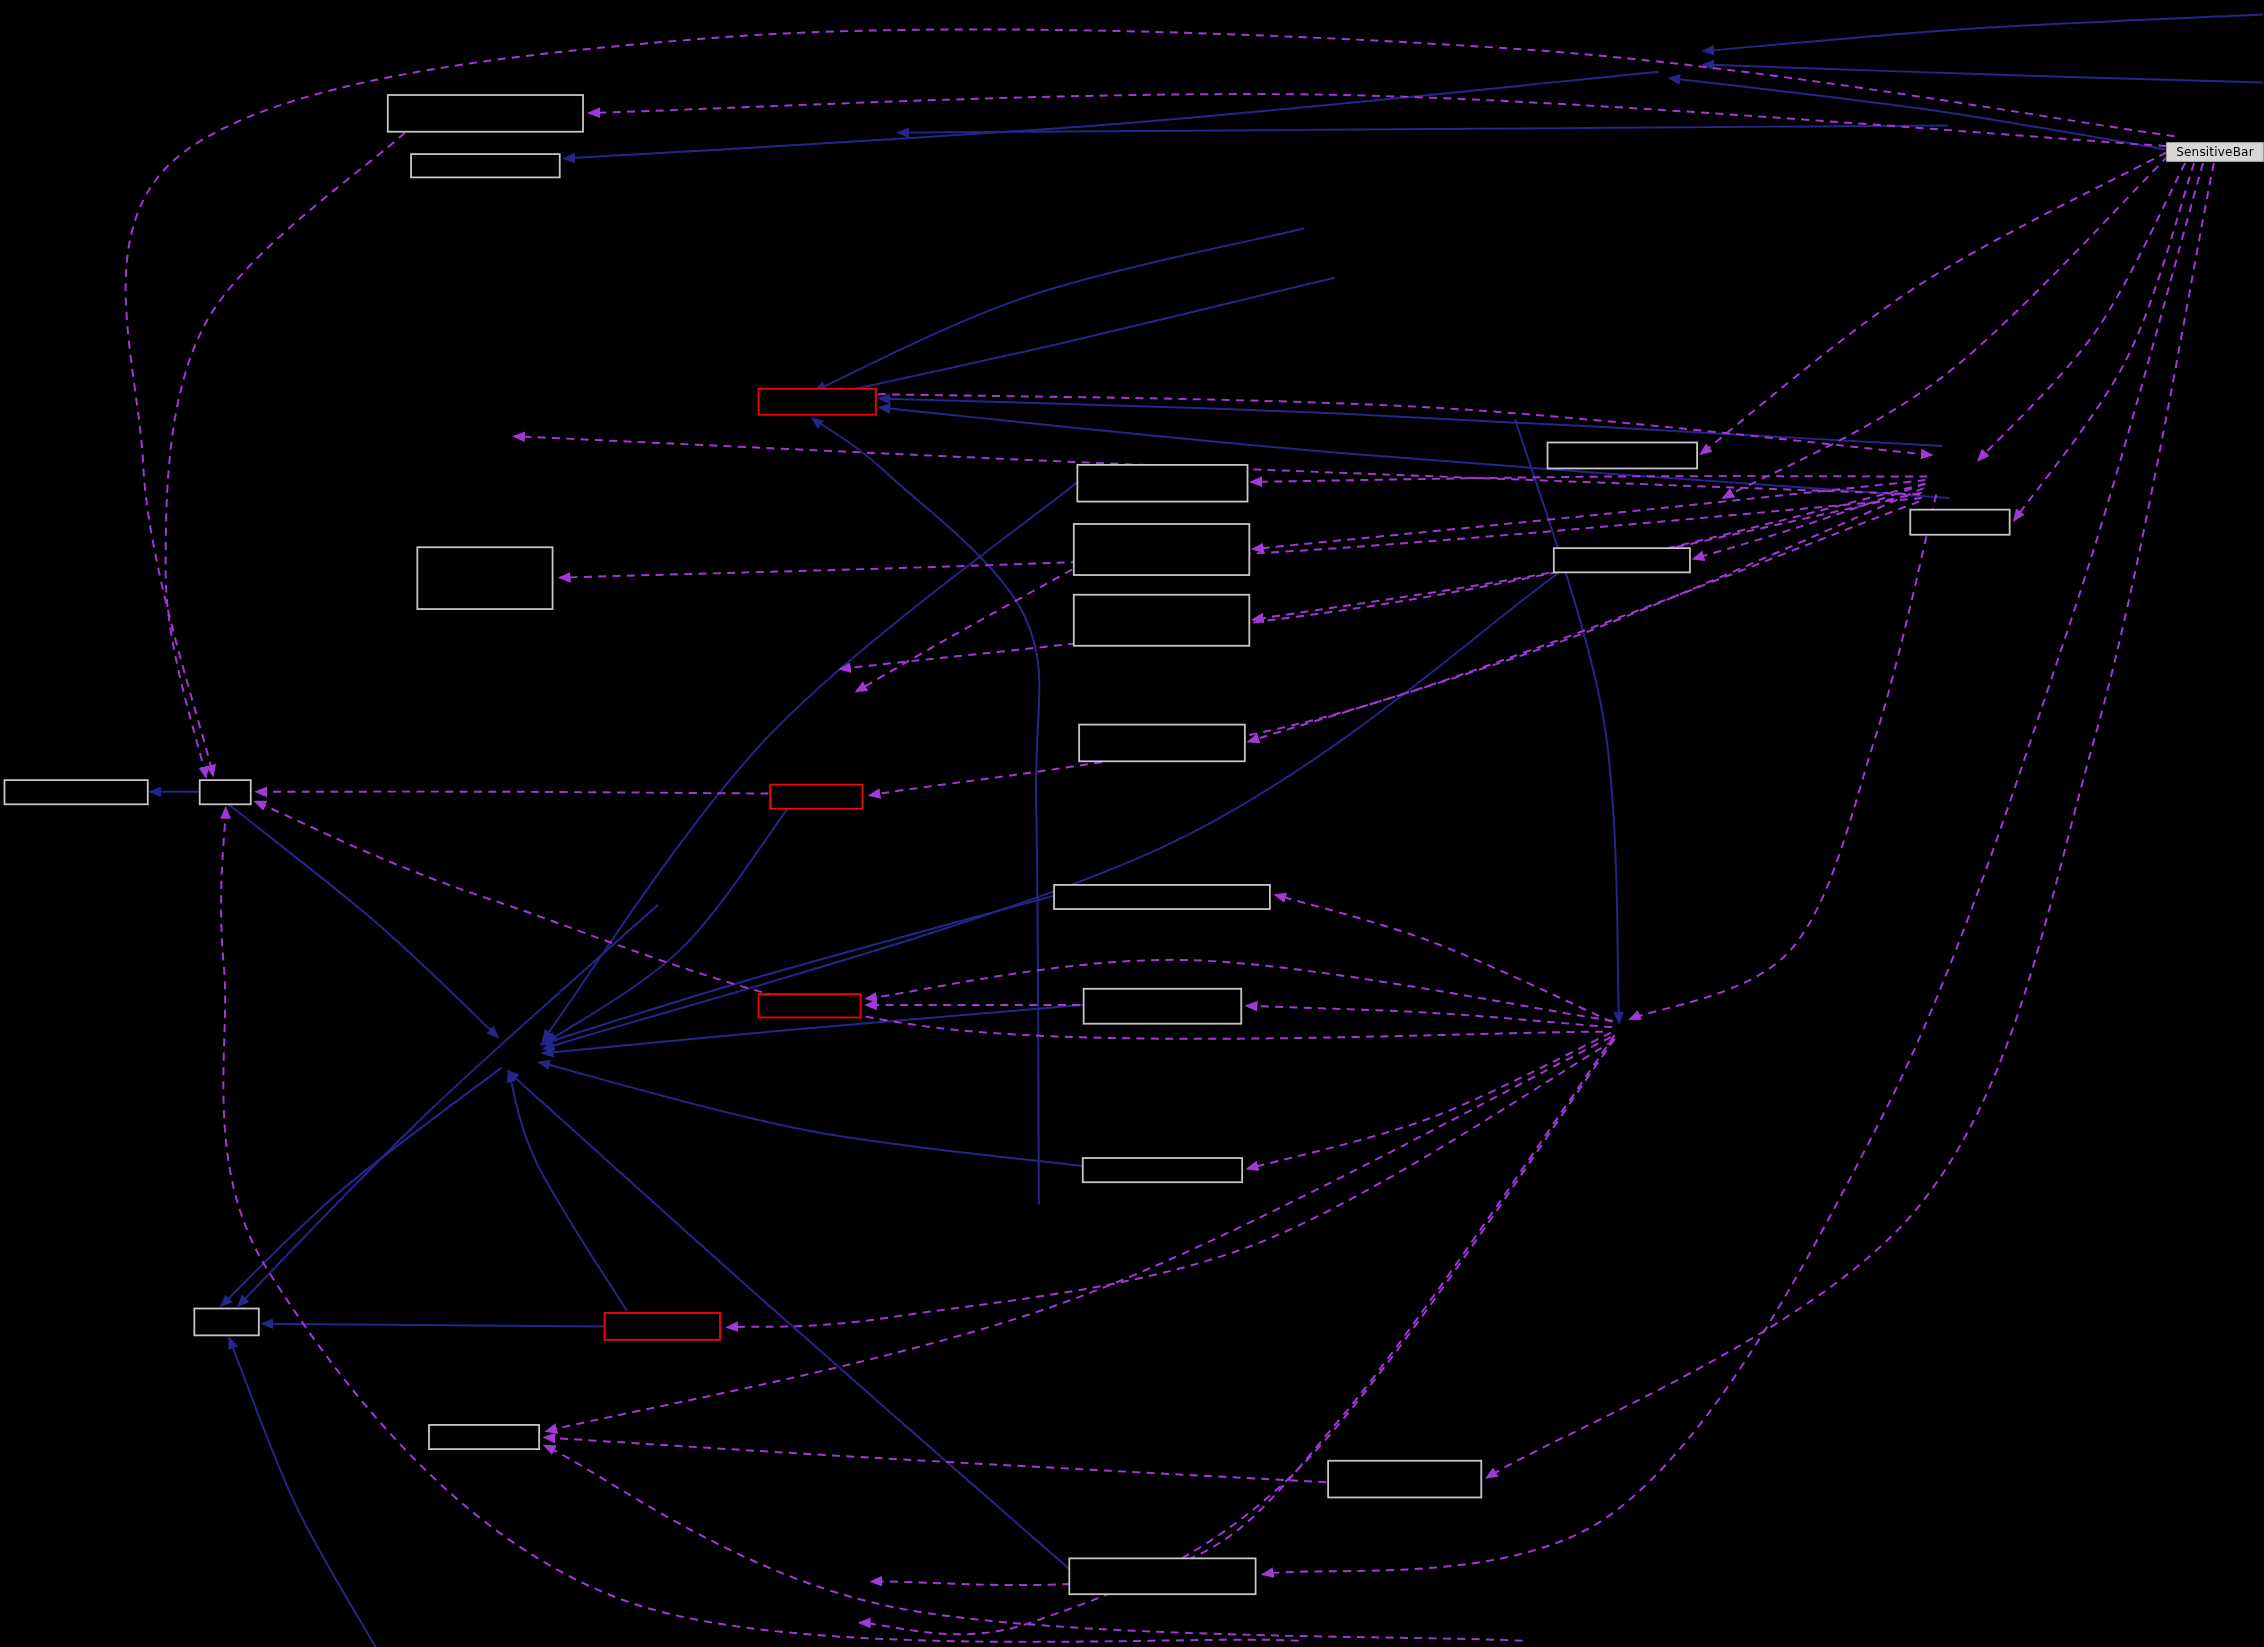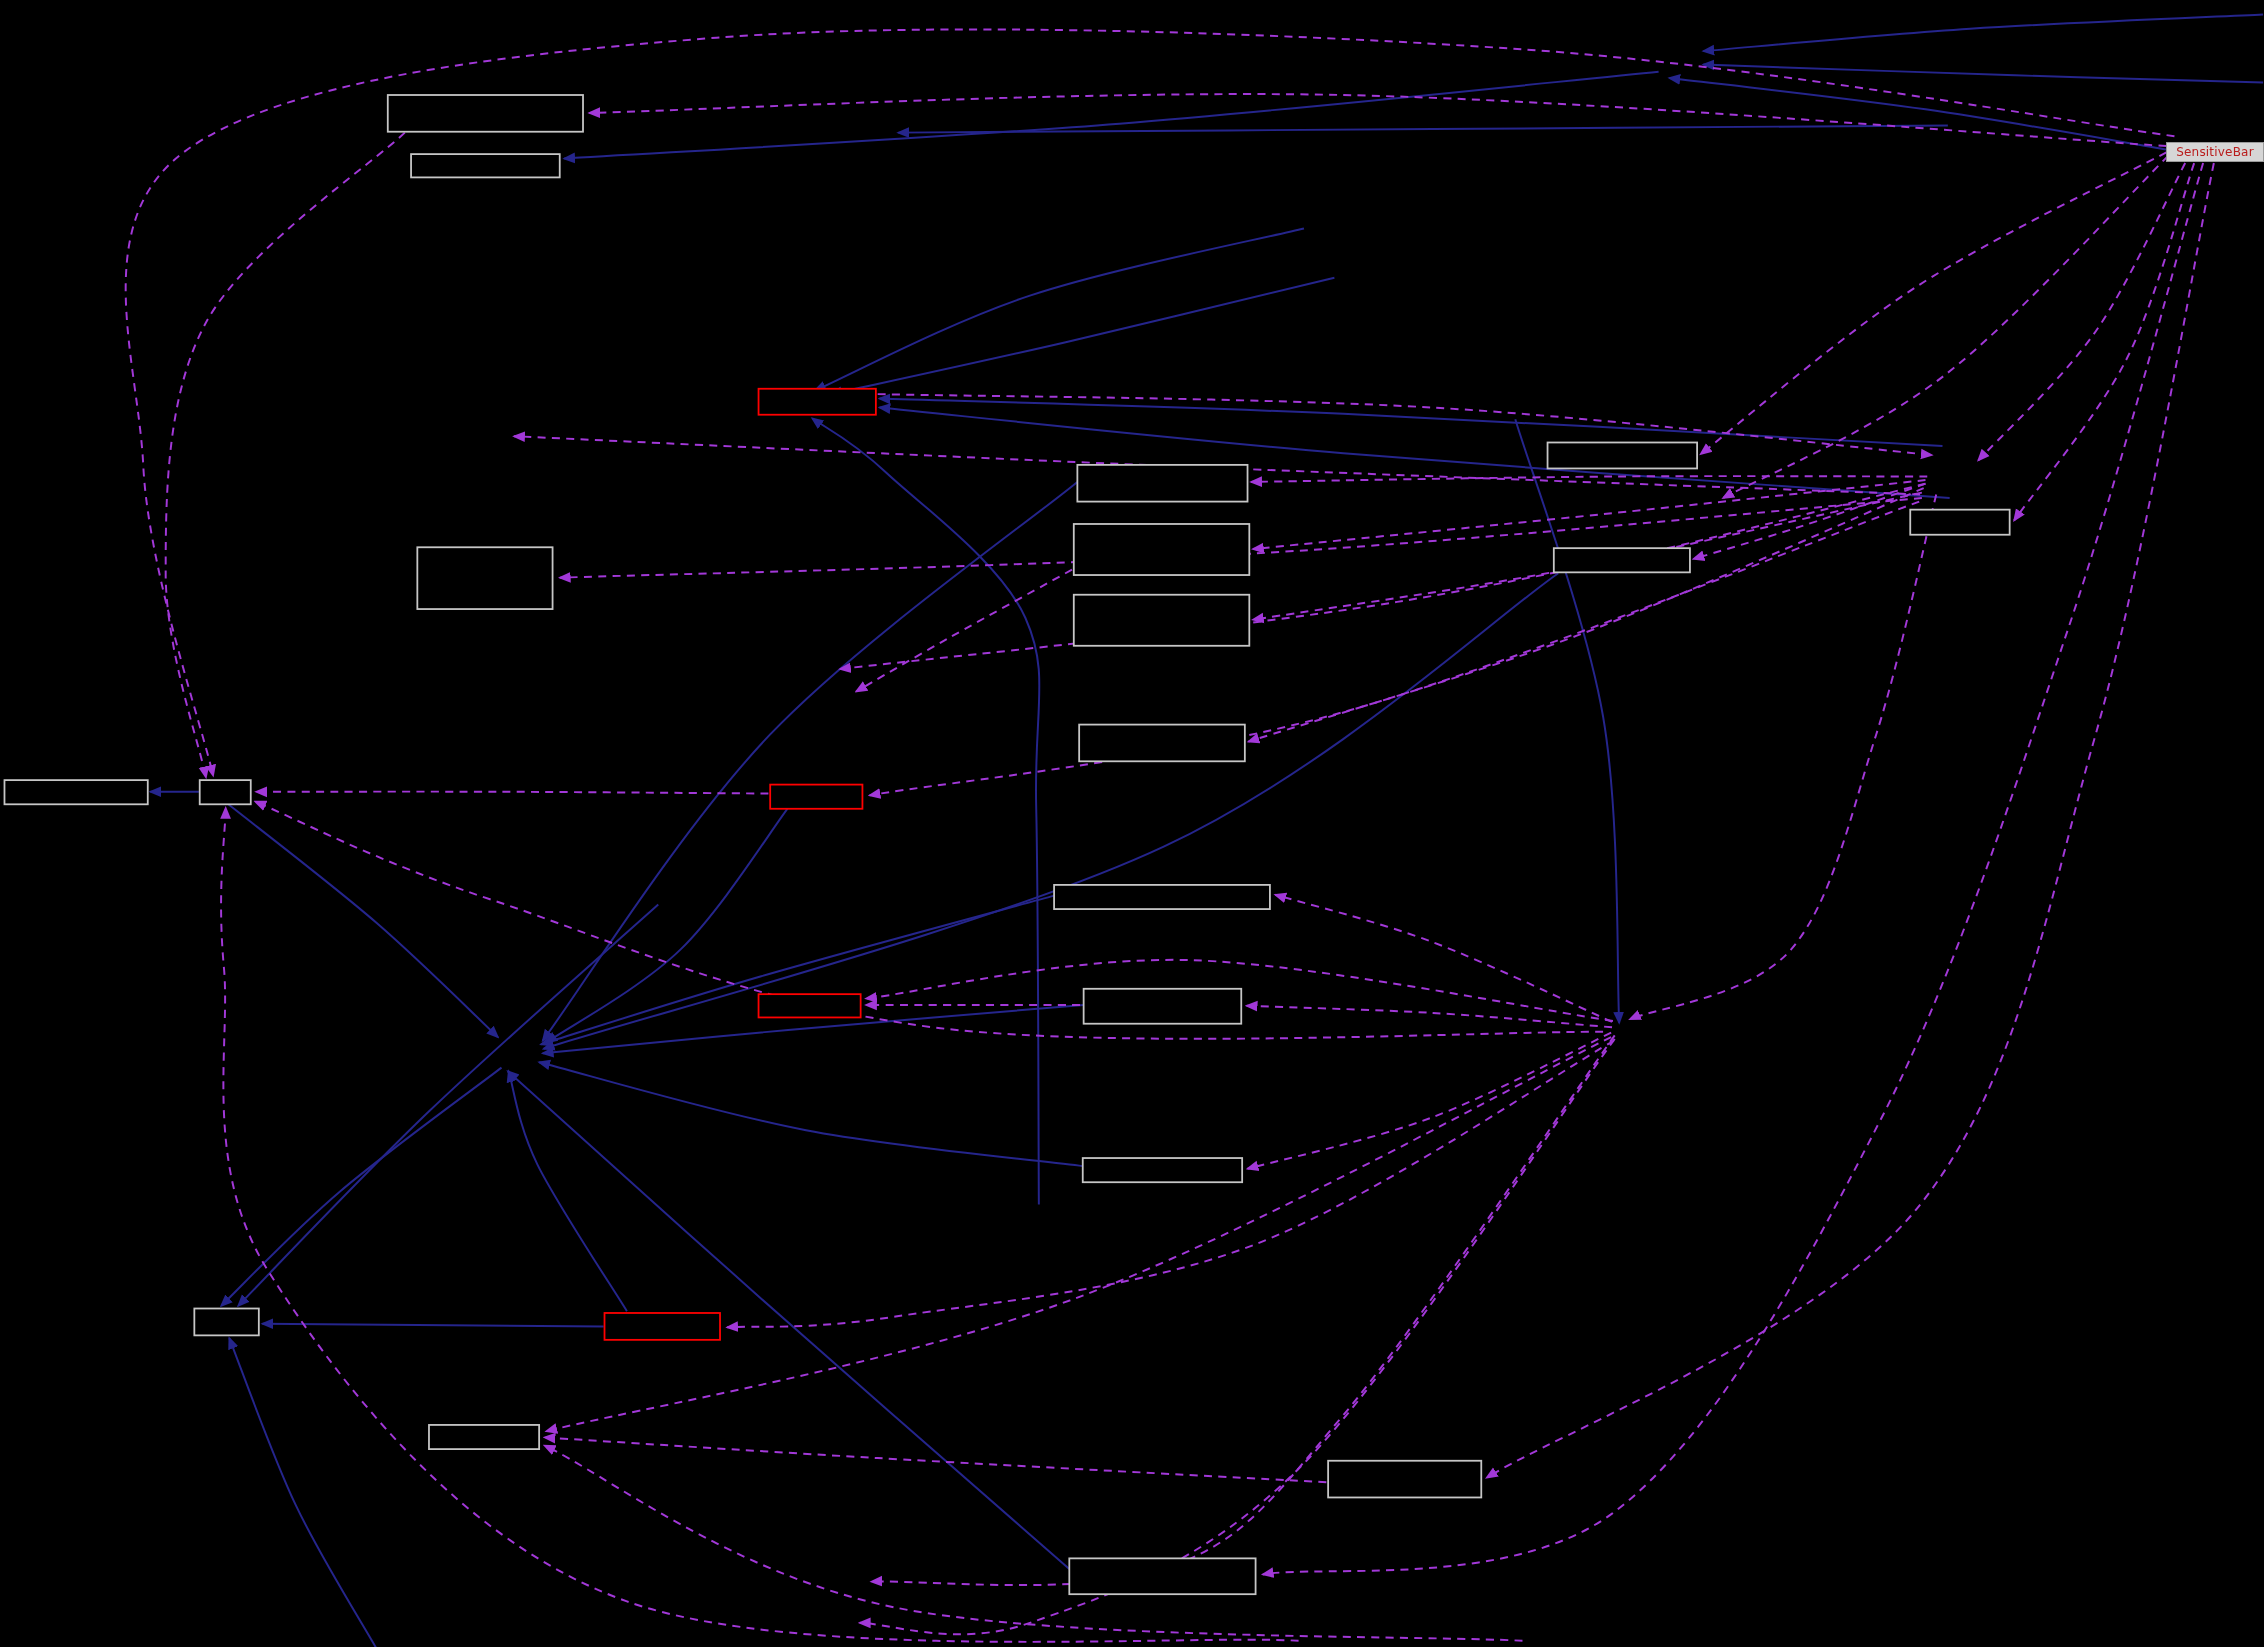--- a/index.html
+++ b/index.html
@@ -101,16 +101,16 @@
       <rect x="847" y="1110" width="114" height="26" fill="#000000" stroke-width="2" stroke="#FF0000"></rect>
       <rect x="1210" y="1104" width="176" height="39" fill="#000000" stroke-width="2" stroke="#C6C6C6"></rect>
       <rect x="1209" y="1293" width="178" height="27" fill="#000000" stroke-width="2" stroke="#C6C6C6"></rect>
       <rect x="217" y="1461" width="72" height="30" fill="#000000" stroke-width="2" stroke="#C6C6C6"></rect>
       <rect x="675" y="1466" width="129" height="30" fill="#000000" stroke-width="2" stroke="#FF0000"></rect>
       <rect x="479" y="1591" width="123" height="27" fill="#000000" stroke-width="2" stroke="#C6C6C6"></rect>
       <rect x="1483" y="1631" width="171" height="41" fill="#000000" stroke-width="2" stroke="#C6C6C6"></rect>
       <rect x="1194" y="1740" width="208" height="40" fill="#000000" stroke-width="2" stroke="#C6C6C6"></rect>
     </svg>
   <div id="root-node" class="root-node" style="left: 2166px; top: 142px; width: 98px; height: 19.7px; background: rgb(214, 214, 214);">
-    <span style="color: #b91c1c;">SensitiveBar</span>
+    <span style="color: #000000;">SensitiveBar</span>
   </div>
 </div>
 
 
 </body></html>

